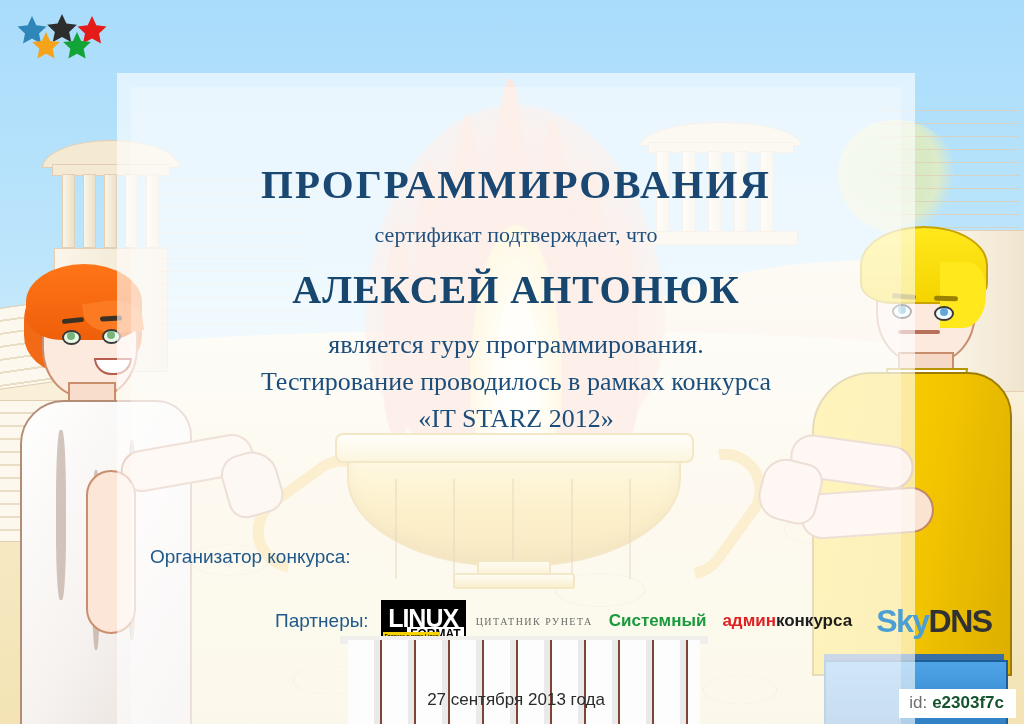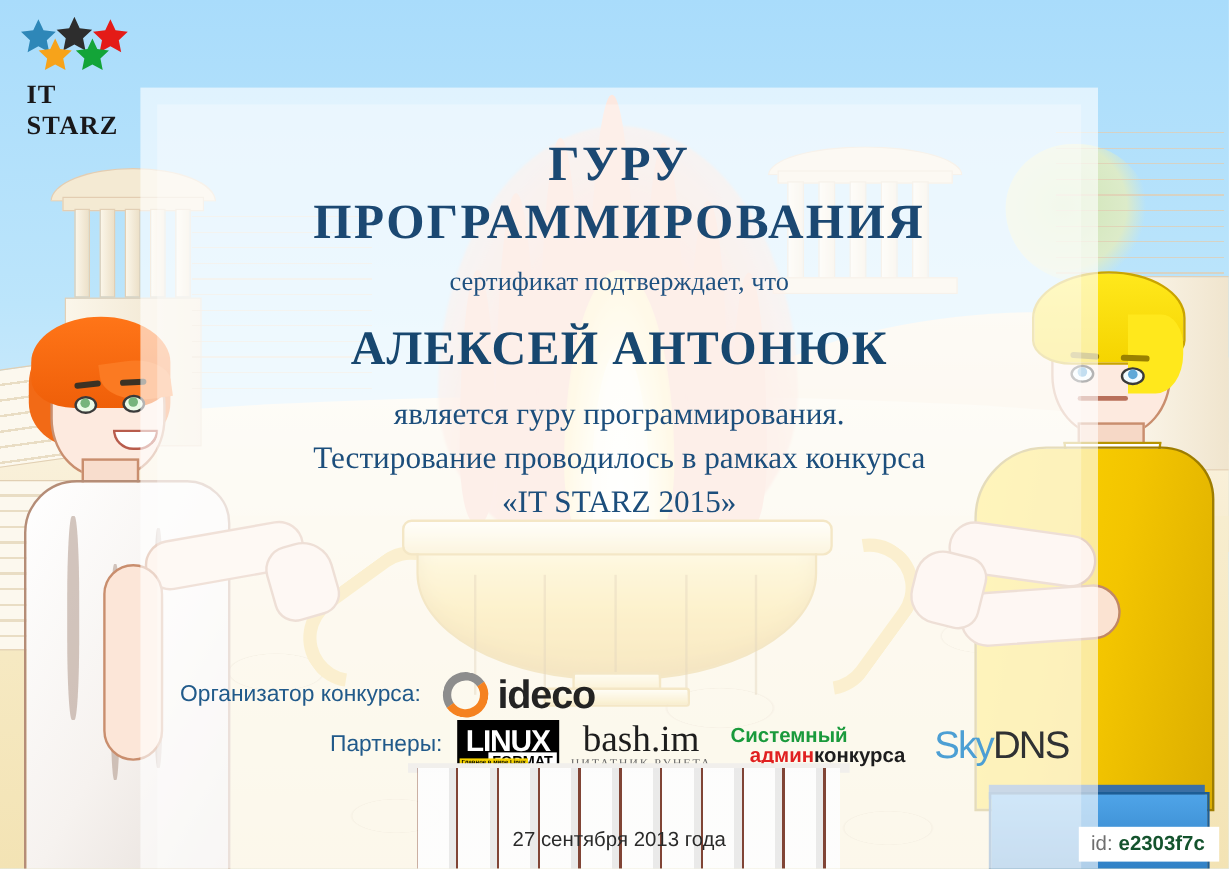--- a/index.html
+++ b/index.html
@@ -163,21 +163,21 @@
   
   .ctext{position:absolute;left:117px;width:798px;text-align:center;color:#1d4b7a;}
   .title1{top:112px;font-size:41px;font-weight:bold;letter-spacing:2px;color:#1b4872;}
   .title2{top:160px;font-size:41px;font-weight:bold;letter-spacing:2px;color:#1b4872;}
   .subtitle{top:222px;font-size:22px;color:#1f5180;}
   .name{top:266px;font-size:40px;font-weight:bold;letter-spacing:1px;color:#17476f;}
   .body1{top:330px;font-size:26px;color:#1c4e7c;}
   .body2{top:367px;font-size:26px;color:#1c4e7c;}
   .body3{top:404px;font-size:26px;color:#1c4e7c;}
 
-  .org-row{position:absolute;left:150px;top:560px;width:420px;display:flex;align-items:center;}
+  .org-row{position:absolute;left:150px;top:546px;width:420px;display:flex;align-items:center;}
   .lbl{font-family:"Liberation Sans", sans-serif;font-size:19px;color:#215a8a;}
   .partners-row{position:absolute;left:275px;top:600px;display:flex;align-items:center;gap:10px;}
 
   
   .ideco{display:flex;align-items:center;gap:8px;margin-left:18px;}
   .ideco-mark{position:relative;width:38px;height:38px;}
   .ideco-ring-g{position:absolute;inset:0;border:7px solid #8d8d8d;border-radius:50%;border-right-color:transparent;border-bottom-color:transparent;transform:rotate(10deg);}
   .ideco-ring-o{position:absolute;inset:0;border:7px solid #f58220;border-radius:50%;border-left-color:transparent;border-top-color:transparent;transform:rotate(10deg);}
   .ideco-word{font-family:"Liberation Sans", sans-serif;font-weight:bold;font-size:33px;color:#232323;letter-spacing:-1px;}
 
@@ -186,28 +186,28 @@
   .lf-word{font-family:"Liberation Sans", sans-serif;font-weight:bold;font-size:25px;color:#fff;letter-spacing:-1px;margin-bottom:5px;}
   .lf-fmt{position:absolute;right:2px;bottom:1px;background:#fff;color:#000;font-family:"Liberation Sans", sans-serif;font-weight:bold;font-size:12px;padding:0 3px;letter-spacing:0;}
   .lf-tag{position:absolute;left:2px;bottom:2px;background:#f5d200;color:#000;font-family:"Liberation Sans", sans-serif;font-size:5px;font-weight:bold;padding:1px 2px;}
 
   
   .bash{display:flex;flex-direction:column;align-items:center;line-height:1;}
   .bash-word{font-family:"Liberation Serif", serif;font-size:31px;color:#1d1d1d;}
   .bash-sub{font-family:"Liberation Serif", serif;font-size:10px;color:#6a6a6a;letter-spacing:1.5px;margin-top:1px;}
 
   
-  .sa{display:flex;flex-direction:column;line-height:1.02;font-family:"Liberation Sans", sans-serif;font-weight:bold;font-size:17px;}
+  .sa{display:flex;flex-direction:row;line-height:1.02;font-family:"Liberation Sans", sans-serif;font-weight:bold;font-size:17px;}
   .sa-1{color:#1a9a3c;}
   .sa-2{margin-left:16px;}
   .sa-red{color:#e02020;}
   .sa-blk{color:#1d1d1d;}
 
   
-  .sky{font-family:"Liberation Sans", sans-serif;font-weight:normal;font-size:32px;letter-spacing:-1.5px;margin-left:14px;}
+  .sky{font-family:"Liberation Sans", sans-serif;font-weight:bold;font-size:32px;letter-spacing:-1.5px;margin-left:14px;}
   .sky-a{color:#4c9fd4;}
   .sky-b{color:#2f3133;}
 
   
   .pedestal{
     position:absolute;left:348px;top:640px;width:352px;height:84px;
     background:repeating-linear-gradient(90deg,#fdfdfd 0 26px,#e9e9e9 26px 32px,#7a3b2c 32px 34px);
     opacity:.95;
   }
   .pedestal-top{position:absolute;left:340px;top:636px;width:368px;height:8px;background:#f1efec;}
@@ -339,53 +339,43 @@
   <div class="panel-inner"></div>
 
   <div class="logo">
     <svg width="100" height="50" viewBox="0 0 100 50">
       <polygon points="18,2 22.3,11.3 32.5,12.5 25,19.5 27,29.5 18,24.6 9,29.5 11,19.5 3.5,12.5 13.7,11.3" fill="#2e87b8"></polygon>
       <polygon points="48,0 52.4,9.5 62.8,10.7 55.2,17.9 57.2,28.1 48,23.1 38.8,28.1 40.8,17.9 33.2,10.7 43.6,9.5" fill="#2d2d2d"></polygon>
       <polygon points="78,2 82.3,11.3 92.5,12.5 85,19.5 87,29.5 78,24.6 69,29.5 71,19.5 63.5,12.5 73.7,11.3" fill="#e41b17"></polygon>
       <polygon points="32,18 36.1,26.9 45.8,28.1 38.7,34.8 40.6,44.4 32,39.7 23.4,44.4 25.3,34.8 18.2,28.1 27.9,26.9" fill="#f7a31a"></polygon>
       <polygon points="63,18 67.1,26.9 76.8,28.1 69.7,34.8 71.6,44.4 63,39.7 54.4,44.4 56.3,34.8 49.2,28.1 58.9,26.9" fill="#13a438"></polygon>
     </svg>
-    <div class="logo-text">IT STARZ</div>
-  </div>
-
-  <div class="ctext title1">ГУРУ</div>
+  </div>
+
   <div class="ctext subtitle">сертификат подтверждает, что</div>
   <div class="ctext title2">ПРОГРАММИРОВАНИЯ</div>
   <div class="ctext body1">является гуру программирования.</div>
   <div class="ctext name">АЛЕКСЕЙ АНТОНЮК</div>
   <div class="ctext body2">Тестирование проводилось в рамках конкурса</div>
-  <div class="ctext body3">«IT STARZ 2015»</div>
+  <div class="ctext body3">«IT STARZ 2012»</div>
 
   <div class="org-row">
     <span class="lbl">Организатор конкурса:</span>
-    <span class="ideco">
-      <span class="ideco-mark">
-        <span class="ideco-ring-g"></span>
-        <span class="ideco-ring-o"></span>
-      </span>
-      <span class="ideco-word">ideco</span>
-    </span>
   </div>
 
   <div class="partners-row">
     <span class="lbl" style="margin-right:2px;">Партнеры:</span>
 
     <span class="lf">
       <span class="lf-word">LINUX</span>
       <span class="lf-fmt">FORMAT</span>
       <span class="lf-tag">Главное в мире Linux</span>
     </span>
 
     <span class="bash">
-      <span class="bash-word">bash.im</span>
       <span class="bash-sub">ЦИТАТНИК РУНЕТА</span>
     </span>
 
     <span class="sa" style="margin-left:6px;">
       <span class="sa-1">Системный</span>
       <span class="sa-2">
         <span class="sa-red">админ</span><span class="sa-blk">конкурса</span>
       </span>
     </span>
 

